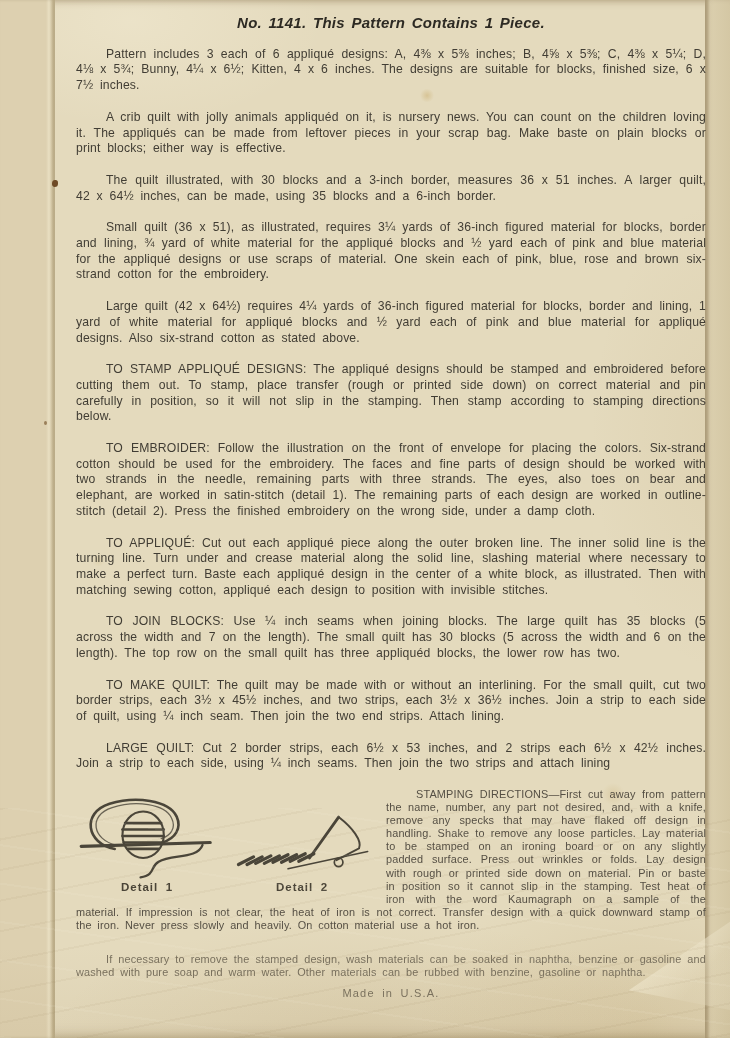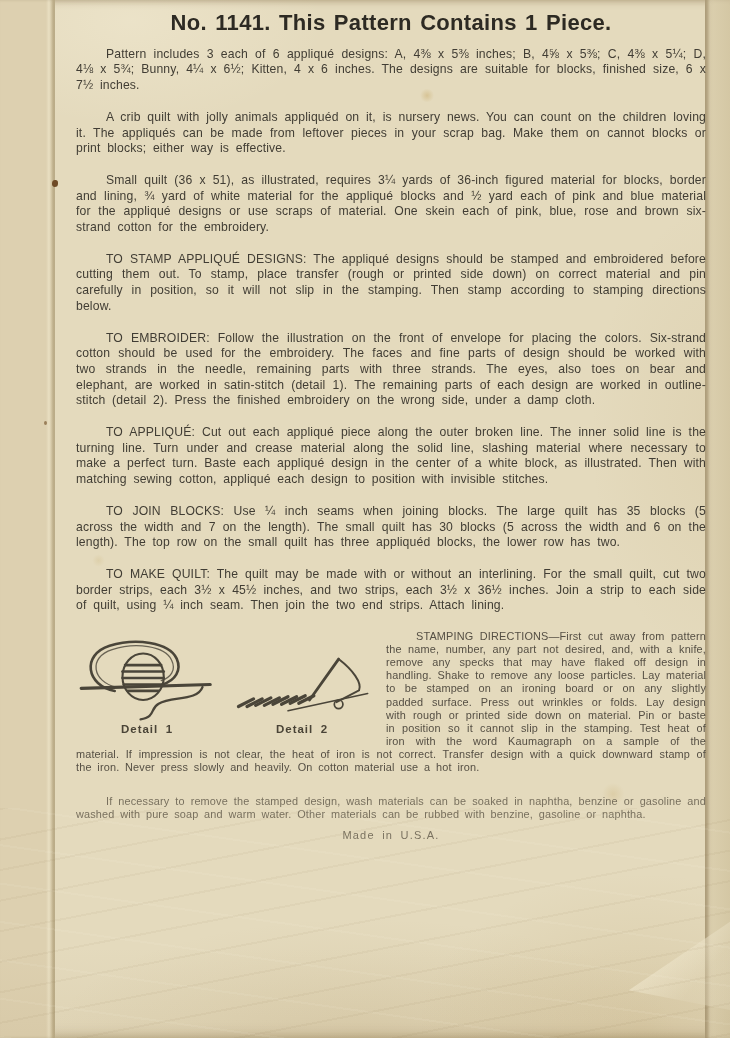--- a/index.html
+++ b/index.html
@@ -55,23 +55,24 @@
            background:#7d5c34; border-radius:50%; opacity:.7; }
 
   .content {
     position:absolute; left:76px; top:12px; width:630px;
     color:#413d34;
     font-size:12.2px; line-height:15.7px;
     text-align:justify;
     word-spacing:3.2px; letter-spacing:.15px;
   }
   .title {
-    font-size:22px; font-weight:bold; text-align:center;
+    font-size:15px; font-weight:bold; text-align:center;
     color:#2d2a23; letter-spacing:.3px; word-spacing:2px;
     margin:3px 0 9px 0;
+    font-style:italic;
   }
   .content p { margin:16px 0 5px 0; text-indent:30px; }
 
   .bottom { margin-top:5px; }
   .bottom::after { content:""; display:block; clear:both; }
   .details {
     float:left; width:298px; margin:4px 12px 2px 0;
     display:flex; align-items:flex-end; gap:14px;
   }
   .fig { text-align:center; color:#4a453a; }
@@ -98,27 +99,30 @@
   <div class="fold-left"></div>
   <div class="fold-right"></div>
   <div class="crease-tri"></div>
   <div class="speck"></div>
   <div class="speck2"></div>
 
   <div class="content">
     <div class="title">No. 1141.  This Pattern Contains 1 Piece.</div>
 
     <p>Pattern includes 3 each of 6 appliqué designs: A, 4⅜ x 5⅜ inches; B, 4⅝ x 5⅜; C, 4⅜ x 5¼; D, 4⅛ x 5¾; Bunny, 4¼ x 6½; Kitten, 4 x 6 inches.  The designs are suitable for blocks, finished size, 6 x 7½ inches.</p>
-    <p>A crib quilt with jolly animals appliquéd on it, is nursery news.  You can count on the children loving it.  The appliqués can be made from leftover pieces in your scrap bag.  Make them on cannot blocks or print blocks; either way is effective.</p>
+    <p>A crib quilt with jolly animals appliquéd on it, is nursery news.  You can count on the children loving it.  The appliqués can be made from leftover pieces in your scrap bag.  Make baste on plain blocks or print blocks; either way is effective.</p>
+    <p>The quilt illustrated, with 30 blocks and a 3-inch border, measures 36 x 51 inches.  A larger quilt, 42 x 64½ inches, can be made, using 35 blocks and a 6-inch border.</p>
     <p>Small quilt (36 x 51), as illustrated, requires 3¼ yards of 36-inch figured material for blocks, border and lining, ¾ yard of white material for the appliqué blocks and ½ yard each of pink and blue material for the appliqué designs or use scraps of material.  One skein each of pink, blue, rose and brown six-strand cotton for the embroidery.</p>
+    <p>Large quilt (42 x 64½) requires 4¼ yards of 36-inch figured material for blocks, border and lining, 1 yard of white material for appliqué blocks and ½ yard each of pink and blue material for appliqué designs.  Also six-strand cotton as stated above.</p>
     <p>TO STAMP APPLIQUÉ DESIGNS: The appliqué designs should be stamped and embroidered before cutting them out.  To stamp, place transfer (rough or printed side down) on correct material and pin carefully in position, so it will not slip in the stamping.  Then stamp according to stamping directions below.</p>
     <p>TO EMBROIDER: Follow the illustration on the front of envelope for placing the colors.  Six-strand cotton should be used for the embroidery.  The faces and fine parts of design should be worked with two strands in the needle, remaining parts with three strands.  The eyes, also toes on bear and elephant, are worked in satin-stitch (detail 1).  The remaining parts of each design are worked in outline-stitch (detail 2).  Press the finished embroidery on the wrong side, under a damp cloth.</p>
     <p>TO APPLIQUÉ: Cut out each appliqué piece along the outer broken line.  The inner solid line is the turning line.  Turn under and crease material along the solid line, slashing material where necessary to make a perfect turn.  Baste each appliqué design in the center of a white block, as illustrated.  Then with matching sewing cotton, appliqué each design to position with invisible stitches.</p>
     <p>TO JOIN BLOCKS: Use ¼ inch seams when joining blocks.  The large quilt has 35 blocks (5 across the width and 7 on the length).  The small quilt has 30 blocks (5 across the width and 6 on the length).  The top row on the small quilt has three appliquéd blocks, the lower row has two.</p>
     <p>TO MAKE QUILT: The quilt may be made with or without an interlining.  For the small quilt, cut two border strips, each 3½ x 45½ inches, and two strips, each 3½ x 36½ inches.  Join a strip to each side of quilt, using ¼ inch seam.  Then join the two end strips.  Attach lining.</p>
+    <p>LARGE QUILT: Cut 2 border strips, each 6½ x 53 inches, and 2 strips each 6½ x 42½ inches.  Join a strip to each side, using ¼ inch seams.  Then join the two strips and attach lining</p>
 
     <div class="bottom">
       <div class="details">
 
         <div class="fig">
           <svg width="142" height="88" viewBox="0 0 110 68">
 
             <path class="stroke" stroke-width="2" d="M30,44 C8,40 4,16 26,9 C46,3 72,6 78,19 C82,28 77,36 67,39"></path>
             <path class="stroke" stroke-width="1" d="M31,41 C13,37 9,18 28,12 C46,6 69,9 74,20 C78,28 73,34 66,36" opacity=".8"></path>
 

